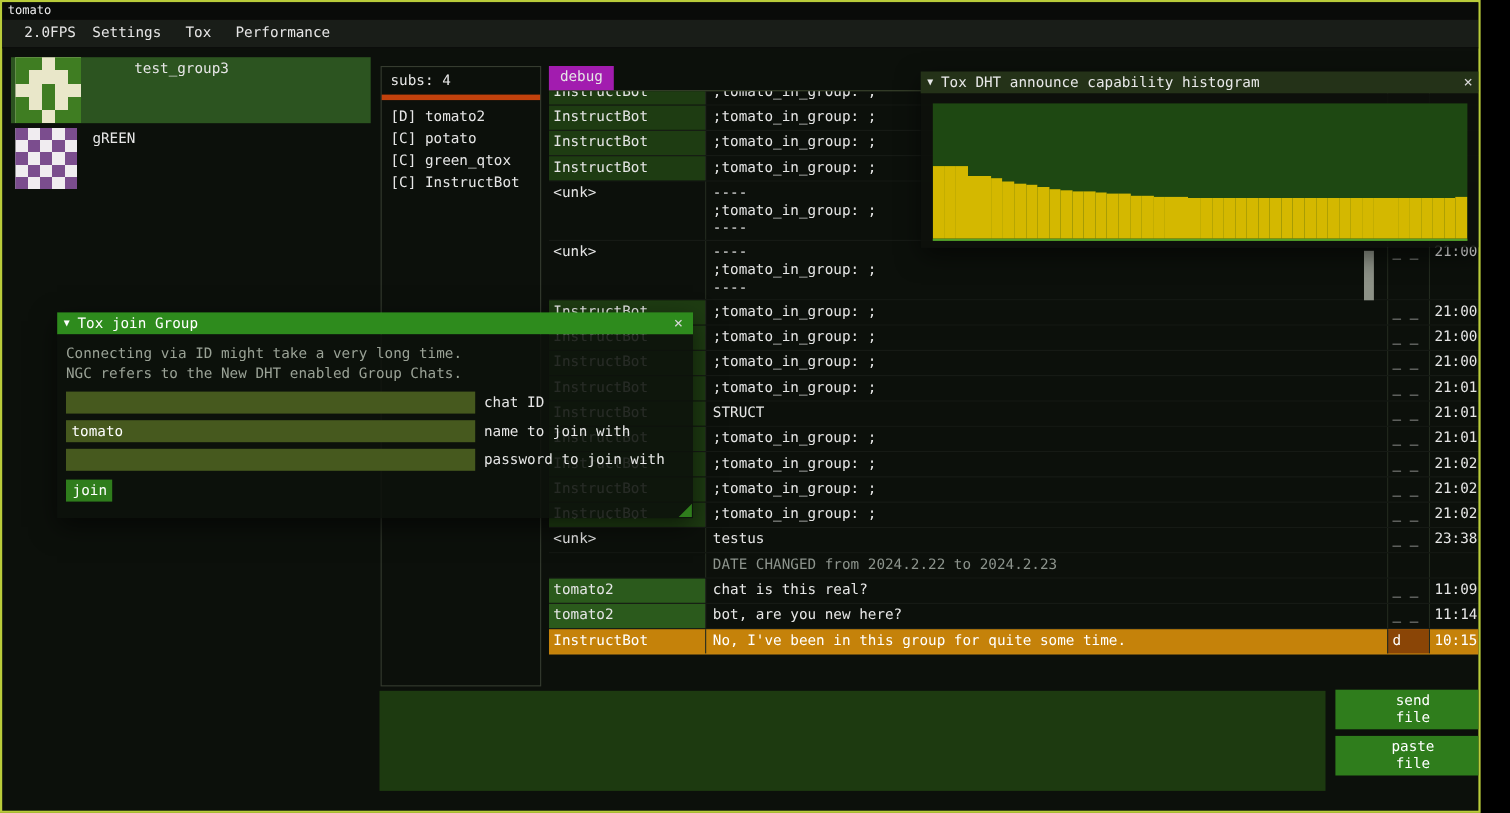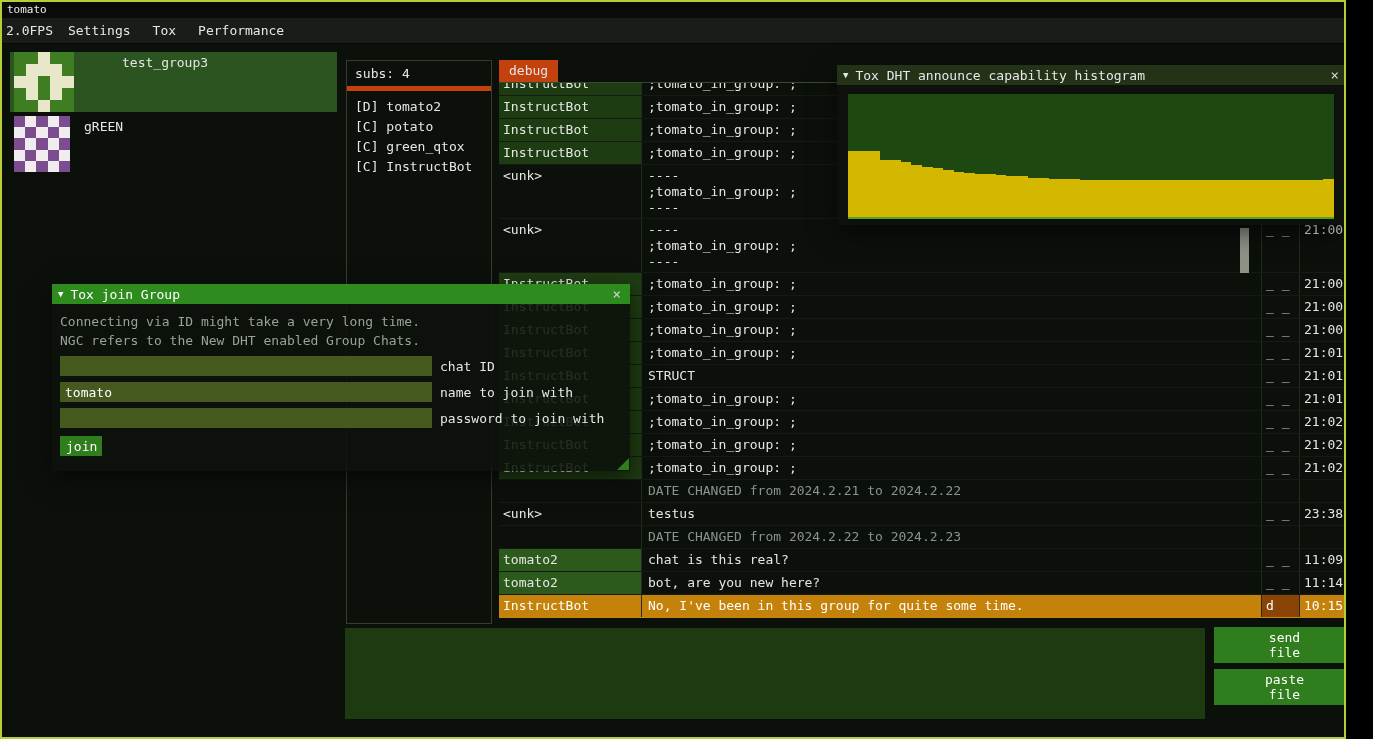--- a/index.html
+++ b/index.html
@@ -2,38 +2,38 @@
 <html><head>
 <meta charset="utf-8">
 <style>
   html,body{margin:0;padding:0;background:#000;}
   .app{position:relative;width:1346px;height:739px;box-sizing:border-box;
        background:#0c100b;border:2px solid #b9cc3a;overflow:hidden;
        font-family:"DejaVu Sans Mono", monospace;font-size:13px;color:#e6e6e6;}
   .titlebar{height:16px;line-height:16px;background:#090b09;color:#ededed;font-size:11px;padding-left:5px;}
   .menubar{height:25px;background:#191d18;display:flex;align-items:center;border-bottom:1px solid #060806;}
   .mitem{padding:0 11px;height:25px;line-height:25px;}
-  .mfps{padding:0 4px;}
+  .mfps{padding:0 4px;margin-left:16px;}
 
   
   .contact-row{position:absolute;left:8px;width:327px;height:60px;display:flex;}
   .contact-row.selected{background:#2c5420;}
   .contact-row .avatar{width:60px;height:60px;margin-left:4px;}
   .contact-row .clabel{margin-left:10px;margin-top:3px;}
 
   
   .subs{position:absolute;left:344px;top:58px;width:146px;height:564px;border:1px solid #363c30;box-sizing:border-box;}
   .subs-header{padding:3px 8px;line-height:19px;border-bottom:5px solid #c2410c;}
   .subs-list{padding-top:6px;}
   .subs-item{padding:0 8px;line-height:20px;}
 
   
   .chat{position:absolute;left:497px;top:58px;width:862px;height:564px;}
   .tabbar{height:22px;border-bottom:1px solid #3c462f;display:flex;}
-  .tab{padding:0 10px;line-height:21px;background:#c2410c;}
+  .tab{padding:0 10px;line-height:21px;background:#a21caf;}
   .messages{position:absolute;left:0;top:23px;right:0;bottom:0;overflow:hidden;}
   .chat-rowswrap{margin-top:-10px;}
   .chat-row{display:flex;align-items:stretch;border-bottom:1px solid rgba(255,255,255,0.045);box-sizing:border-box;}
   .chat-row.single{height:23px;}
   .chat-row.multi{height:54px;}
   .chat-row .cell-name{width:142px;padding:3px 4px 0 4px;box-sizing:border-box;overflow:hidden;white-space:nowrap;}
   .chat-row .cell-msg{flex:1;padding:3px 4px 0 6px;border-left:1px solid #232b1f;box-sizing:border-box;line-height:16px;overflow:hidden;}
   .chat-row .cell-flags{width:38px;padding:3px 2px 0 4px;border-left:1px solid #232b1f;color:#cfcfcf;box-sizing:border-box;}
   .chat-row .cell-time{width:62px;padding:3px 0 0 4px;border-left:1px solid #232b1f;box-sizing:border-box;}
   .chat-row.date .cell-msg{color:#8c938c;}
@@ -259,26 +259,20 @@
             <div class="cell-flags">_ _</div>
             <div class="cell-time">21:02</div>
           </div>
           <div class="chat-row single">
             <div class="cell-name" style="background: rgb(30, 60, 18);">InstructBot</div>
             <div class="cell-msg">
               <div>;tomato_in_group: ;</div>
             </div>
             <div class="cell-flags">_ _</div>
             <div class="cell-time">21:02</div>
-          </div>
-          <div class="chat-row single date">
-            <div class="cell-name"></div>
-            <div class="cell-msg">DATE CHANGED from 2024.2.21 to 2024.2.22</div>
-            <div class="cell-flags"></div>
-            <div class="cell-time"></div>
           </div>
           <div class="chat-row single">
             <div class="cell-name">&lt;unk&gt;</div>
             <div class="cell-msg">
               <div>testus</div>
             </div>
             <div class="cell-flags">_ _</div>
             <div class="cell-time">23:38</div>
           </div>
           <div class="chat-row single date">

